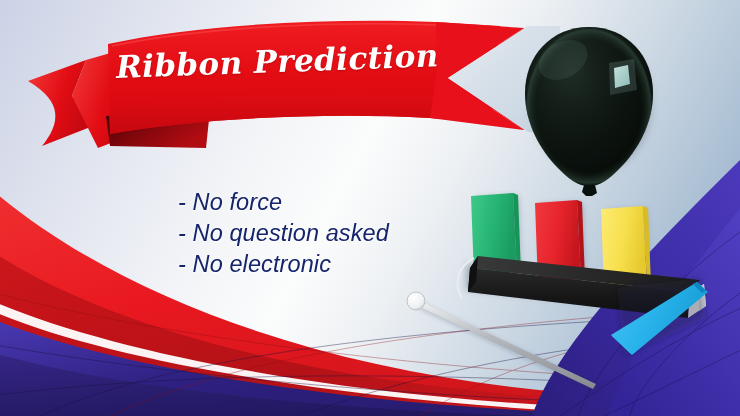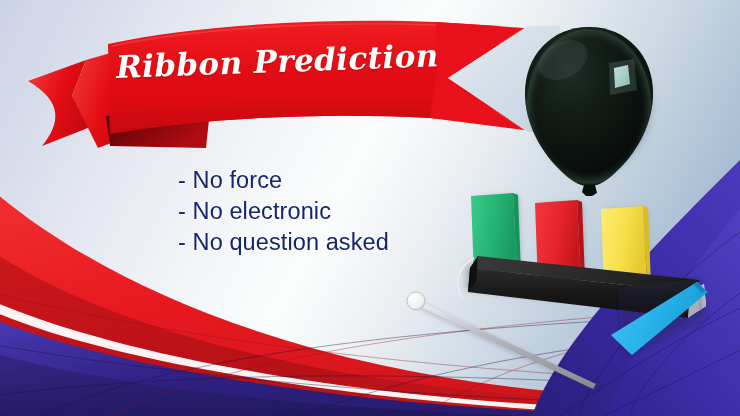--- a/index.html
+++ b/index.html
@@ -5,24 +5,25 @@
   html,body{margin:0;padding:0;background:#222;}
   #stage{
     position:relative;width:740px;height:416px;overflow:hidden;
     font-family:"Liberation Sans",sans-serif;
     background:linear-gradient(118deg,#ccd2e6 0%,#dfe3ee 16%,#f2f4f7 34%,#fbfcfc 46%,#eef1f4 56%,#c9d6e2 72%,#a6bcd2 86%,#8fa8c2 100%);
   }
   .svgfull{position:absolute;left:0;top:0;width:740px;height:416px;overflow:visible;}
 
   
   #bullets{
-    position:absolute;left:178px;top:165px;width:320px;
+    position:absolute;left:178px;top:187px;width:320px;
     color:#16256b;font-size:23.5px;line-height:31px;letter-spacing:.1px;
     text-shadow:0 0 5px rgba(255,255,255,.95),0 1px 0 rgba(255,255,255,.9);
     white-space:nowrap;
+    font-style:italic;
   }
   #bullets .bl{display:block;}
 
   
   #banner-title{
     position:absolute;left:116px;top:44px;width:300px;height:46px;
     display:flex;align-items:center;justify-content:flex-start;
     transform:rotate(-2.1deg);transform-origin:left center;
     pointer-events:none;
   }
@@ -283,17 +284,17 @@
     <g>
       <path d="M 617,288 L 700,278 L 706,318 L 624,356 Z" fill="rgba(25,35,60,0.32)" filter="url(#cardShadow)"></path>
       <path d="M 698,283 L 708,292 L 632,355 L 612,336 Z" fill="url(#gBlueC)"></path>
       <path d="M 697,282 L 706,291 L 631,354 L 611,335 Z" fill="url(#gBlueC)"></path>
       <path d="M 697,282 L 706,291 L 702,293 L 693,284 Z" fill="#0e86bd"></path>
     </g>
   </svg>
 
   <div id="bullets">
     <span class="bl">- No force</span>
+    <span class="bl">- No question asked</span>
     <span class="bl">- No electronic</span>
-    <span class="bl">- No question asked</span>
   </div>
 
 </div>
 
 </body></html>

